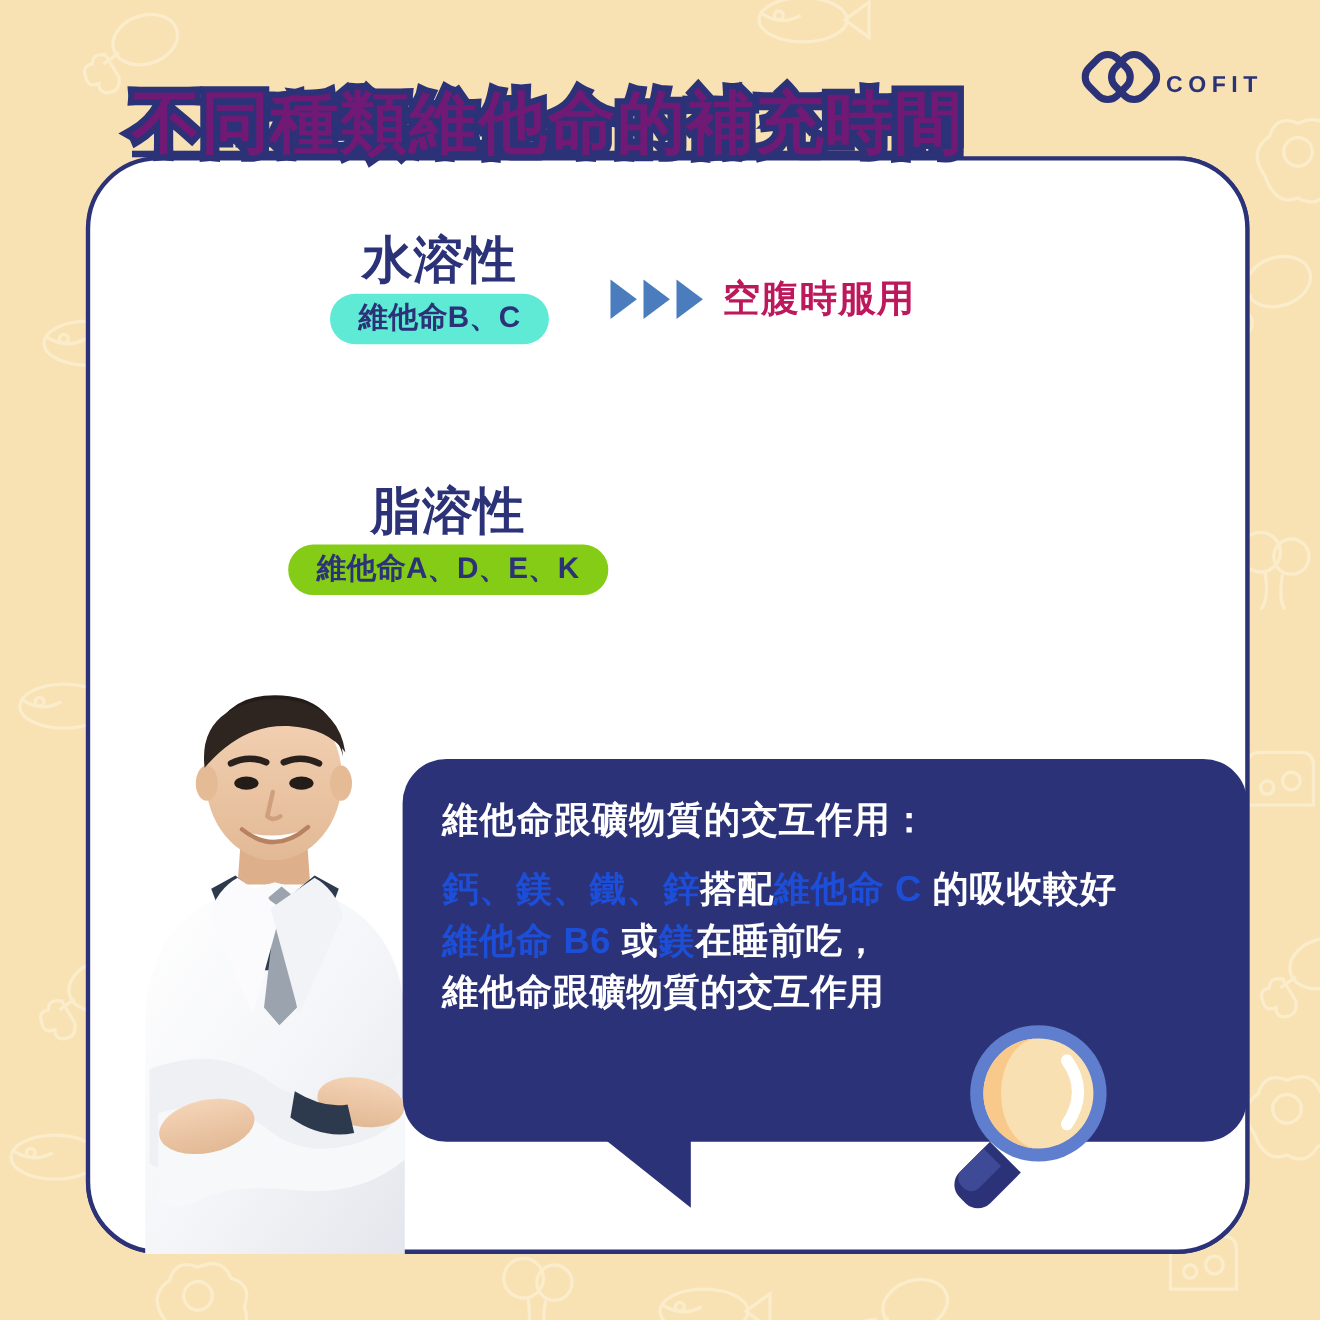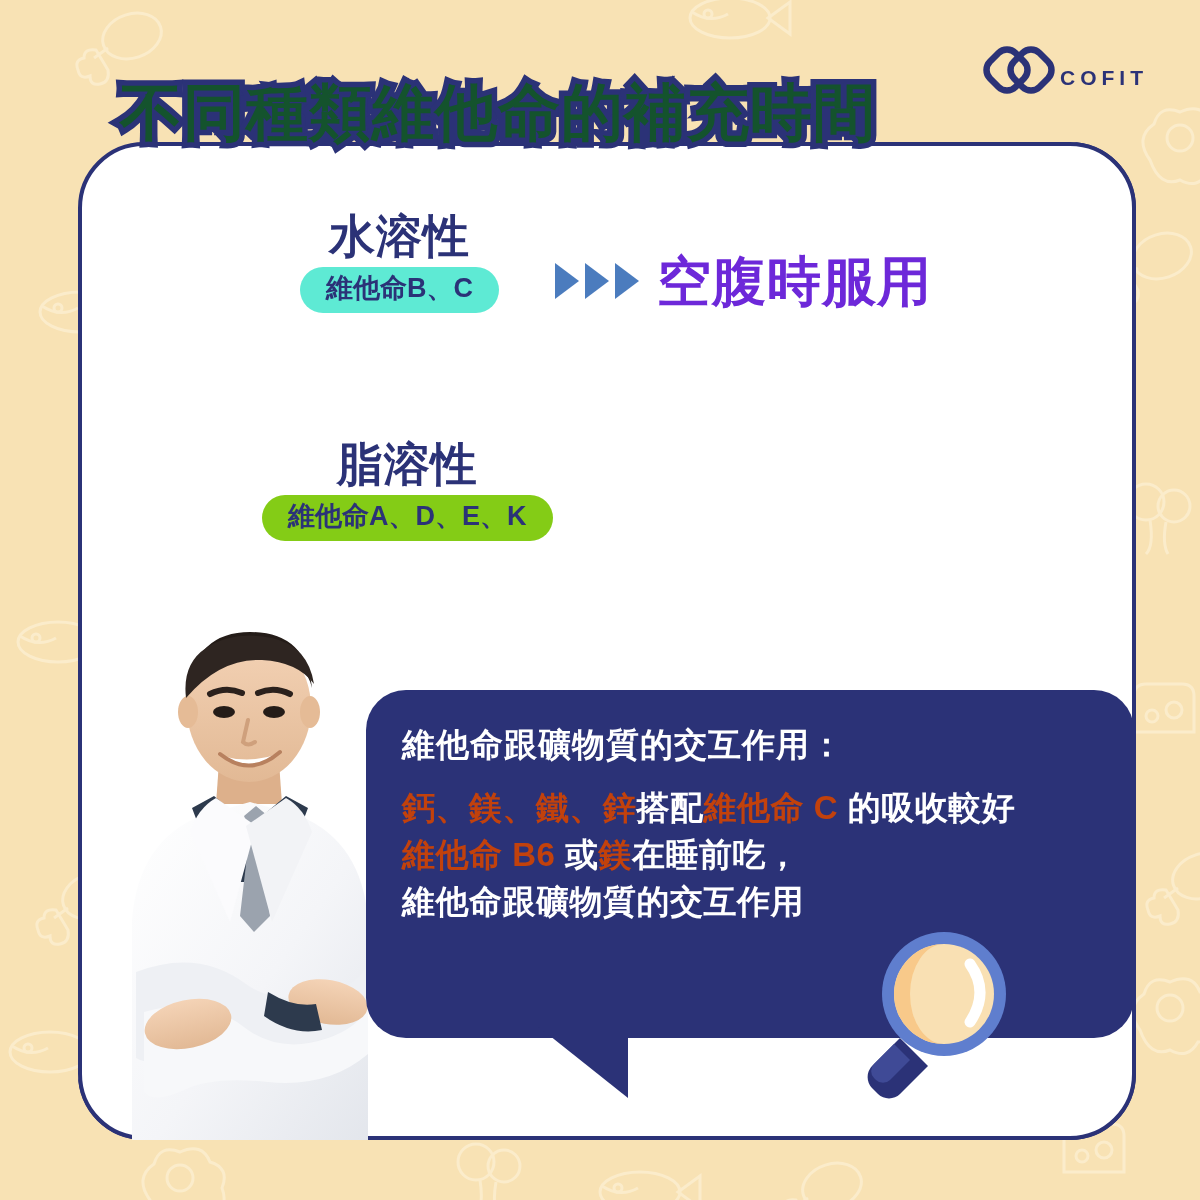--- a/index.html
+++ b/index.html
@@ -41,25 +41,26 @@
     border-top:0 solid transparent;
     border-left:0 solid transparent;
     z-index:1;
     pointer-events:none;
   }
 
   
   #title{
     position:absolute;left:120px;top:82px;z-index:8;
     font-size:62px;font-weight:bold;line-height:1;
-    color:#14532d;
+    color:#701a75;
     letter-spacing:1px;
     -webkit-text-stroke:11px #2b3277;
     paint-order:stroke fill;
     white-space:nowrap;
+    text-decoration:underline;
   }
 
   
   .row{position:absolute;z-index:4;display:flex;align-items:flex-start;}
   #row-water{left:300px;top:212px;}
   #row-fat{left:262px;top:440px;}
 
   .row-left{display:flex;flex-direction:column;align-items:center;}
   .cat-title{
     font-size:46px;font-weight:bold;color:#2b3277;line-height:1.05;
@@ -75,21 +76,21 @@
   .cat-pill.blue{background:#5eead4;}
   .cat-pill.tan{background:#84cc16;}
 
   .row-right{display:flex;align-items:center;}
   .arrows{display:flex;gap:6px;align-items:center;}
   .tri{width:0;height:0;border-top:18px solid transparent;
        border-bottom:18px solid transparent;}
   .tri.blue{border-left:24px solid #4b7cbe;}
   .tri.orange{border-left:24px solid #e0714a;}
   .outcome{
-    font-size:54px;font-weight:bold;color:#6d28d9;letter-spacing:1px;
+    font-size:34px;font-weight:bold;color:#be185d;letter-spacing:1px;
     margin-left:18px;white-space:nowrap;line-height:1;
   }
   #row-water .row-right{margin-left:56px;margin-top:42px;}
   #row-fat   .row-right{margin-left:58px;margin-top:56px;}
 
   
   #doctor{position:absolute;left:92px;top:620px;width:340px;height:520px;z-index:5;}
 
   
   #bubble{
@@ -103,21 +104,21 @@
     border-right:98px solid #2b3277;
     border-bottom:78px solid transparent;
   }
   #bubble-text{
     position:absolute;left:402px;top:728px;width:720px;z-index:7;
     color:#ffffff;font-weight:bold;line-height:1.0;
   }
   #bubble-text .lead{font-size:33px;display:block;margin-bottom:30px;letter-spacing:1px;}
   #bubble-text .body{font-size:33px;display:block;letter-spacing:0.5px;}
   #bubble-text .body .ln{display:block;margin-bottom:14px;}
-  .hl{color:#c2410c;}
+  .hl{color:#1d4ed8;}
 
   
   #magnifier{position:absolute;left:838px;top:912px;width:190px;height:190px;z-index:8;}
 </style>
 </head>
 <body>
 
 <svg id="bg-pattern" viewBox="0 0 1200 1200" width="1200" height="1200" aria-hidden="true">
   <defs>
     <g id="ic-fish" stroke="#fbeccb" stroke-width="3" fill="none">

